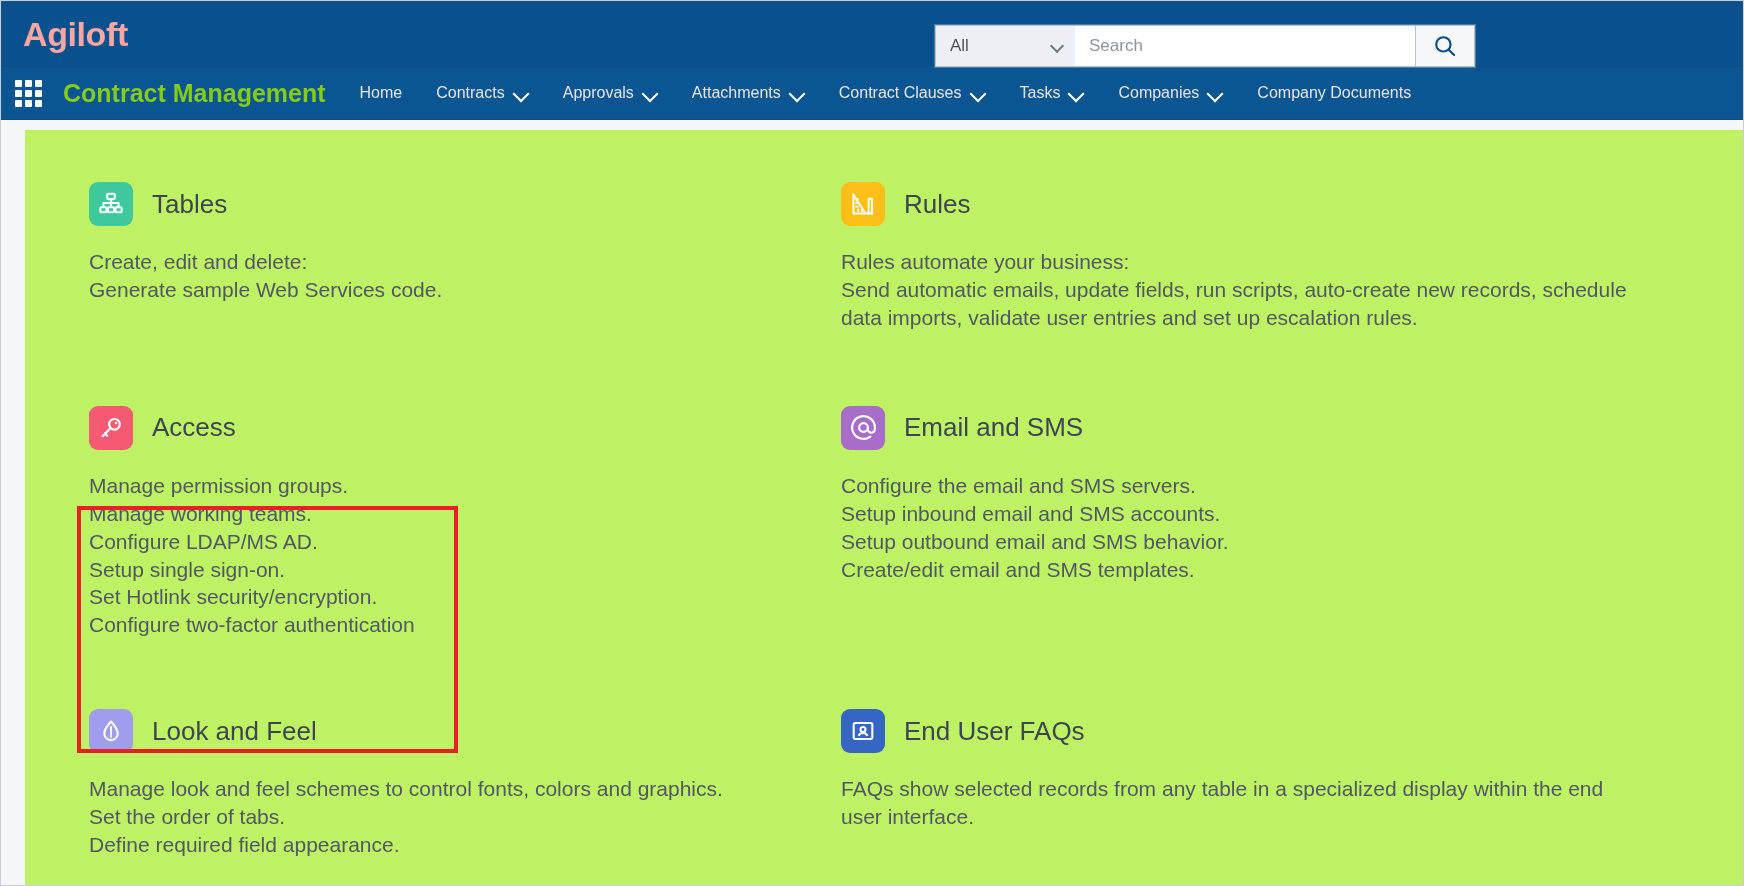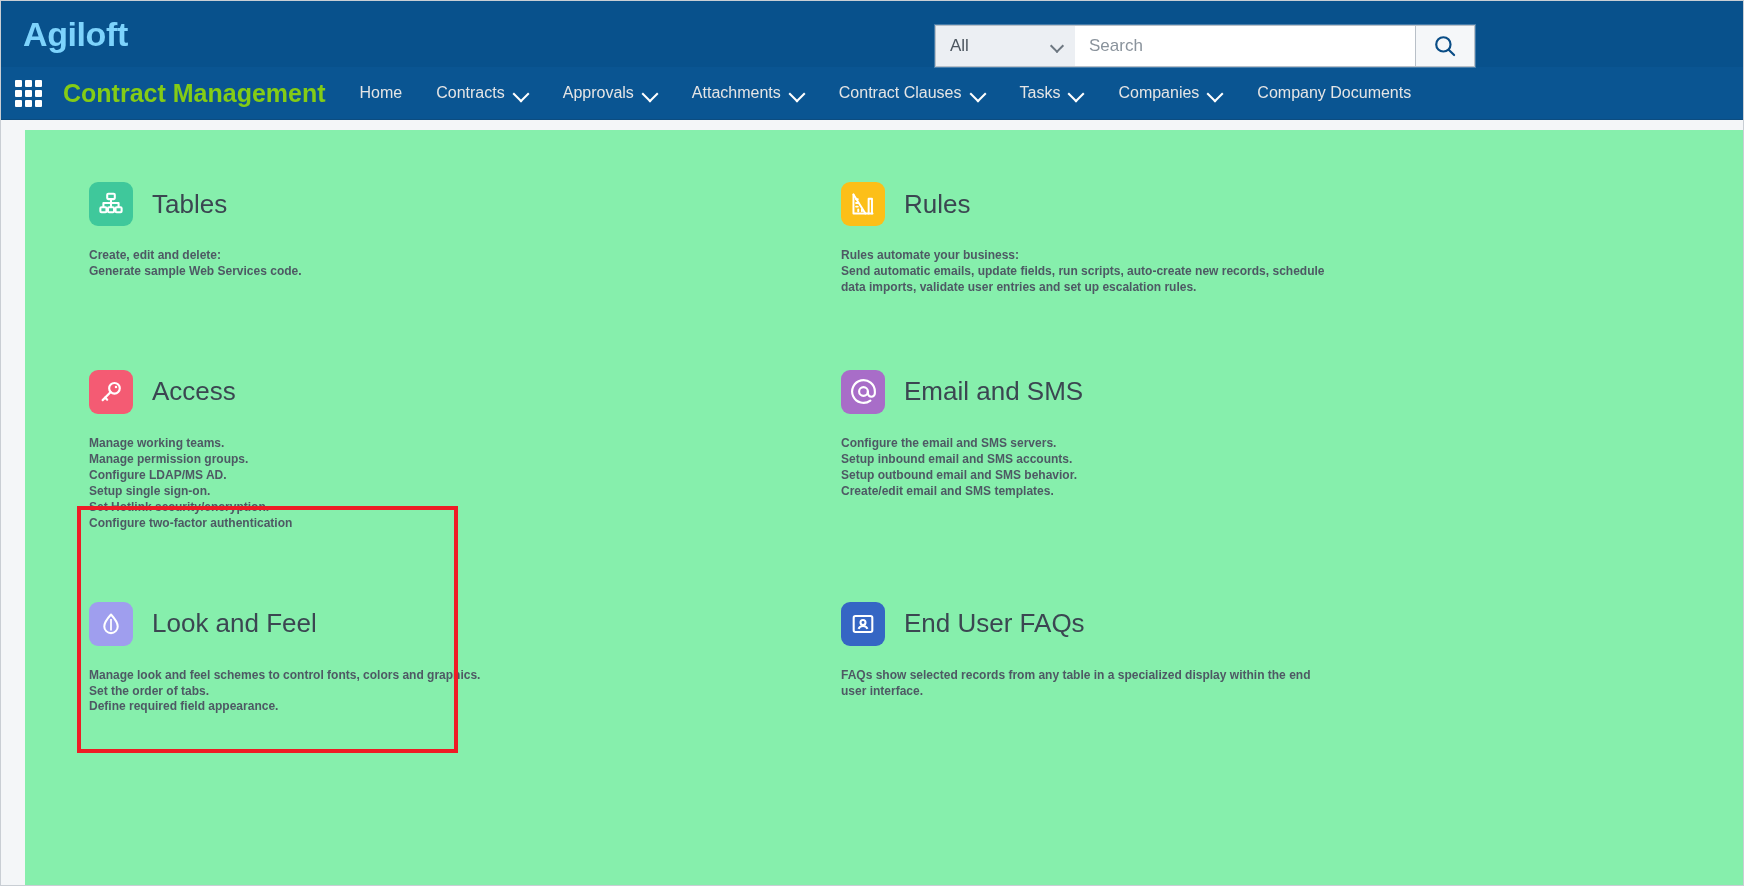--- a/index.html
+++ b/index.html
@@ -24,21 +24,21 @@
   
   .topbar {
     position: relative;
     height: 66px;
     background: #08518c;
     display: flex;
     align-items: center;
   }
   .brand {
     margin-left: 22px;
-    color: #7dd3fc;
+    color: #fca5a5;
     font-size: 34px;
     font-weight: 700;
     letter-spacing: -0.4px;
     line-height: 1;
     font-family: "Liberation Sans", sans-serif;
   }
 
   .search-wrap {
     position: absolute;
     left: 934px;
@@ -157,21 +157,21 @@
     transform: rotate(45deg);
   }
 
   
   .page-body {
     background: #f4f6f8;
     padding: 10px 0 0 24px;
     height: calc(886px - 66px - 53px);
   }
   .card {
-    background: #86efac;
+    background: #bef264;
     height: 100%;
     padding: 52px 0 0 0;
     position: relative;
   }
   .grid2 {
     display: grid;
     grid-template-columns: 752px 1fr;
     column-gap: 0px;
     padding-left: 64px;
   }
@@ -190,24 +190,23 @@
     justify-content: center;
     flex: 0 0 auto;
   }
   .tile-icon svg { display: block; }
   .tile-title {
     font-size: 26px;
     color: #3b4651;
     font-weight: 400;
   }
   .tile-desc {
-    font-size: 12px;
+    font-size: 21px;
     line-height: 1.33;
     color: #4e5964;
-    font-weight: bold;
   }
   .tile-desc div { white-space: nowrap; }
 
   
   .highlight-box {
     position: absolute;
     border: 4px solid #ee1c25;
     pointer-events: none;
     left: 52px;
     top: 376px;
@@ -339,22 +338,22 @@
               <svg width="26" height="26" viewBox="0 0 24 24" fill="none" stroke="#ffffff" stroke-width="2" stroke-linecap="round" stroke-linejoin="round">
                 <circle cx="15.2" cy="8.6" r="4.9"></circle>
                 <circle cx="16.6" cy="7.3" r="1.15" fill="#ffffff" stroke="none"></circle>
                 <path d="M11.7 12.1 L4.3 19.5"></path>
                 <path d="M6.6 17.2 L8.5 19.1"></path>
               </svg>
             </div>
             <div class="tile-title">Access</div>
           </div>
           <div class="tile-desc">
+            <div>Manage permission groups.</div>
             <div>Manage working teams.</div>
-            <div>Manage permission groups.</div>
             <div>Configure LDAP/MS AD.</div>
             <div>Setup single sign-on.</div>
             <div>Set Hotlink security/encryption.</div>
             <div>Configure two-factor authentication</div>
           </div>
         </div>
 
         <div class="tile" style="padding-top:30px">
           <div class="tile-head">
             <div class="tile-icon" style="background:#a86dc8">

